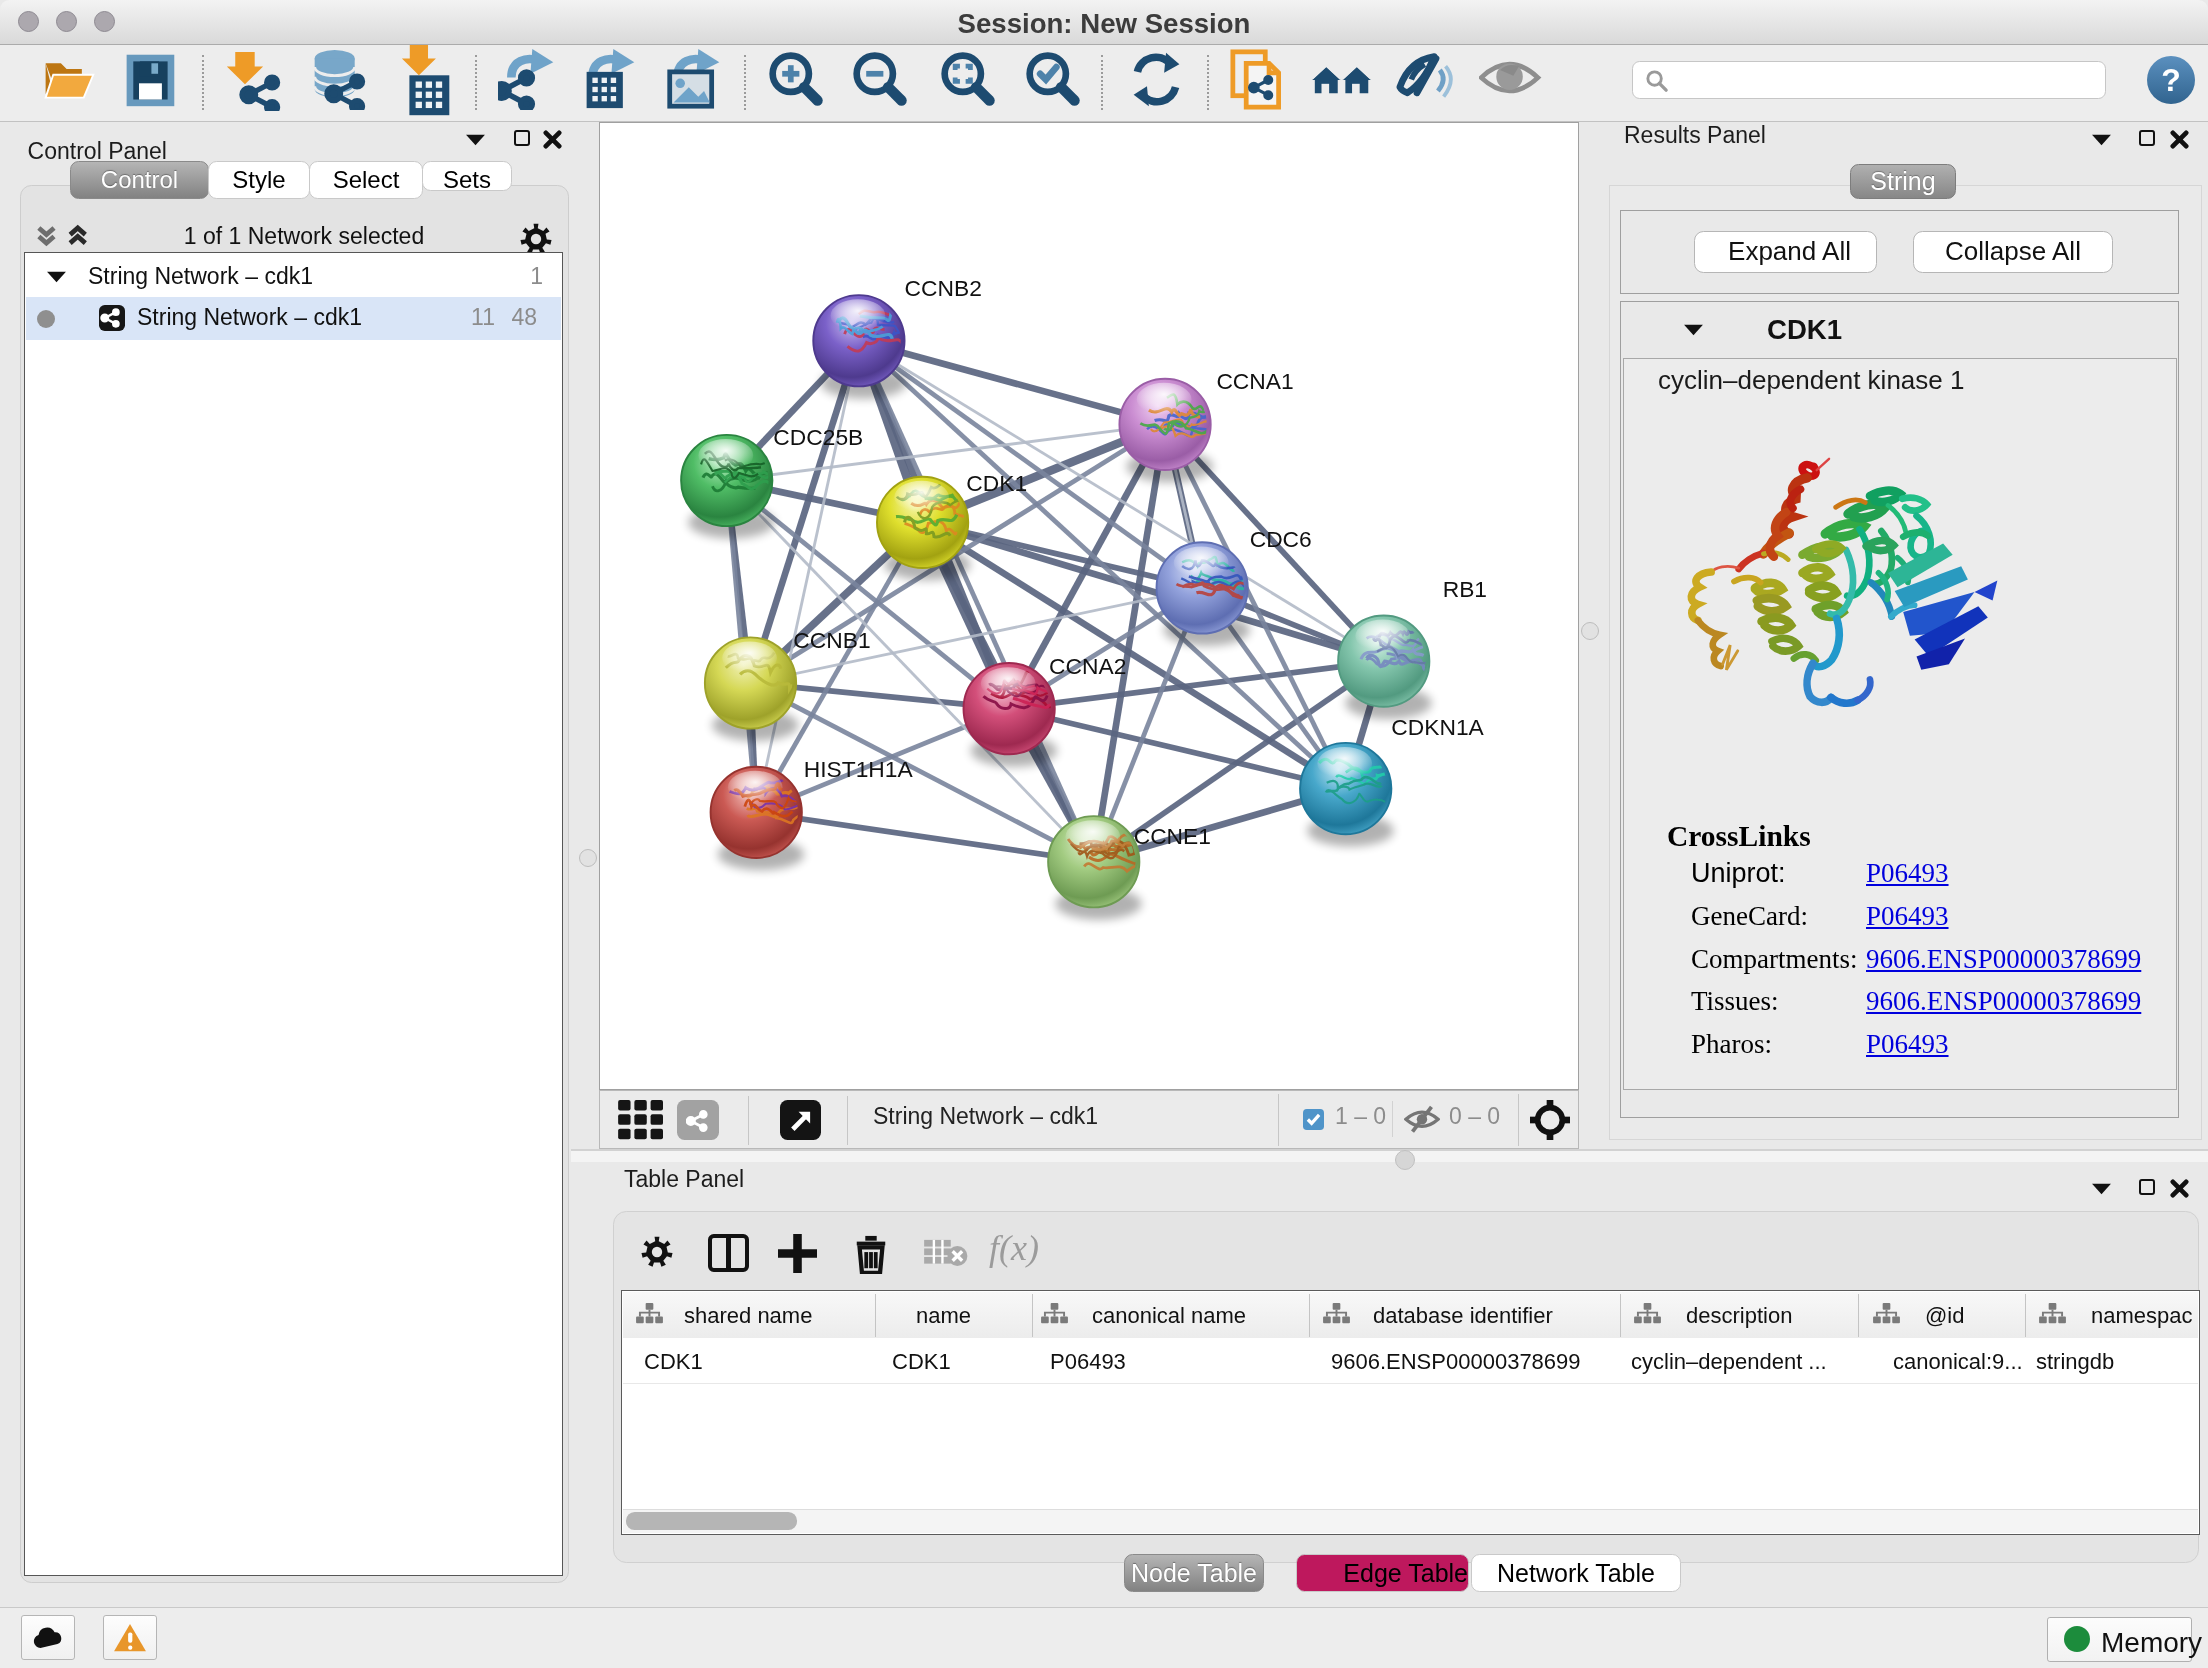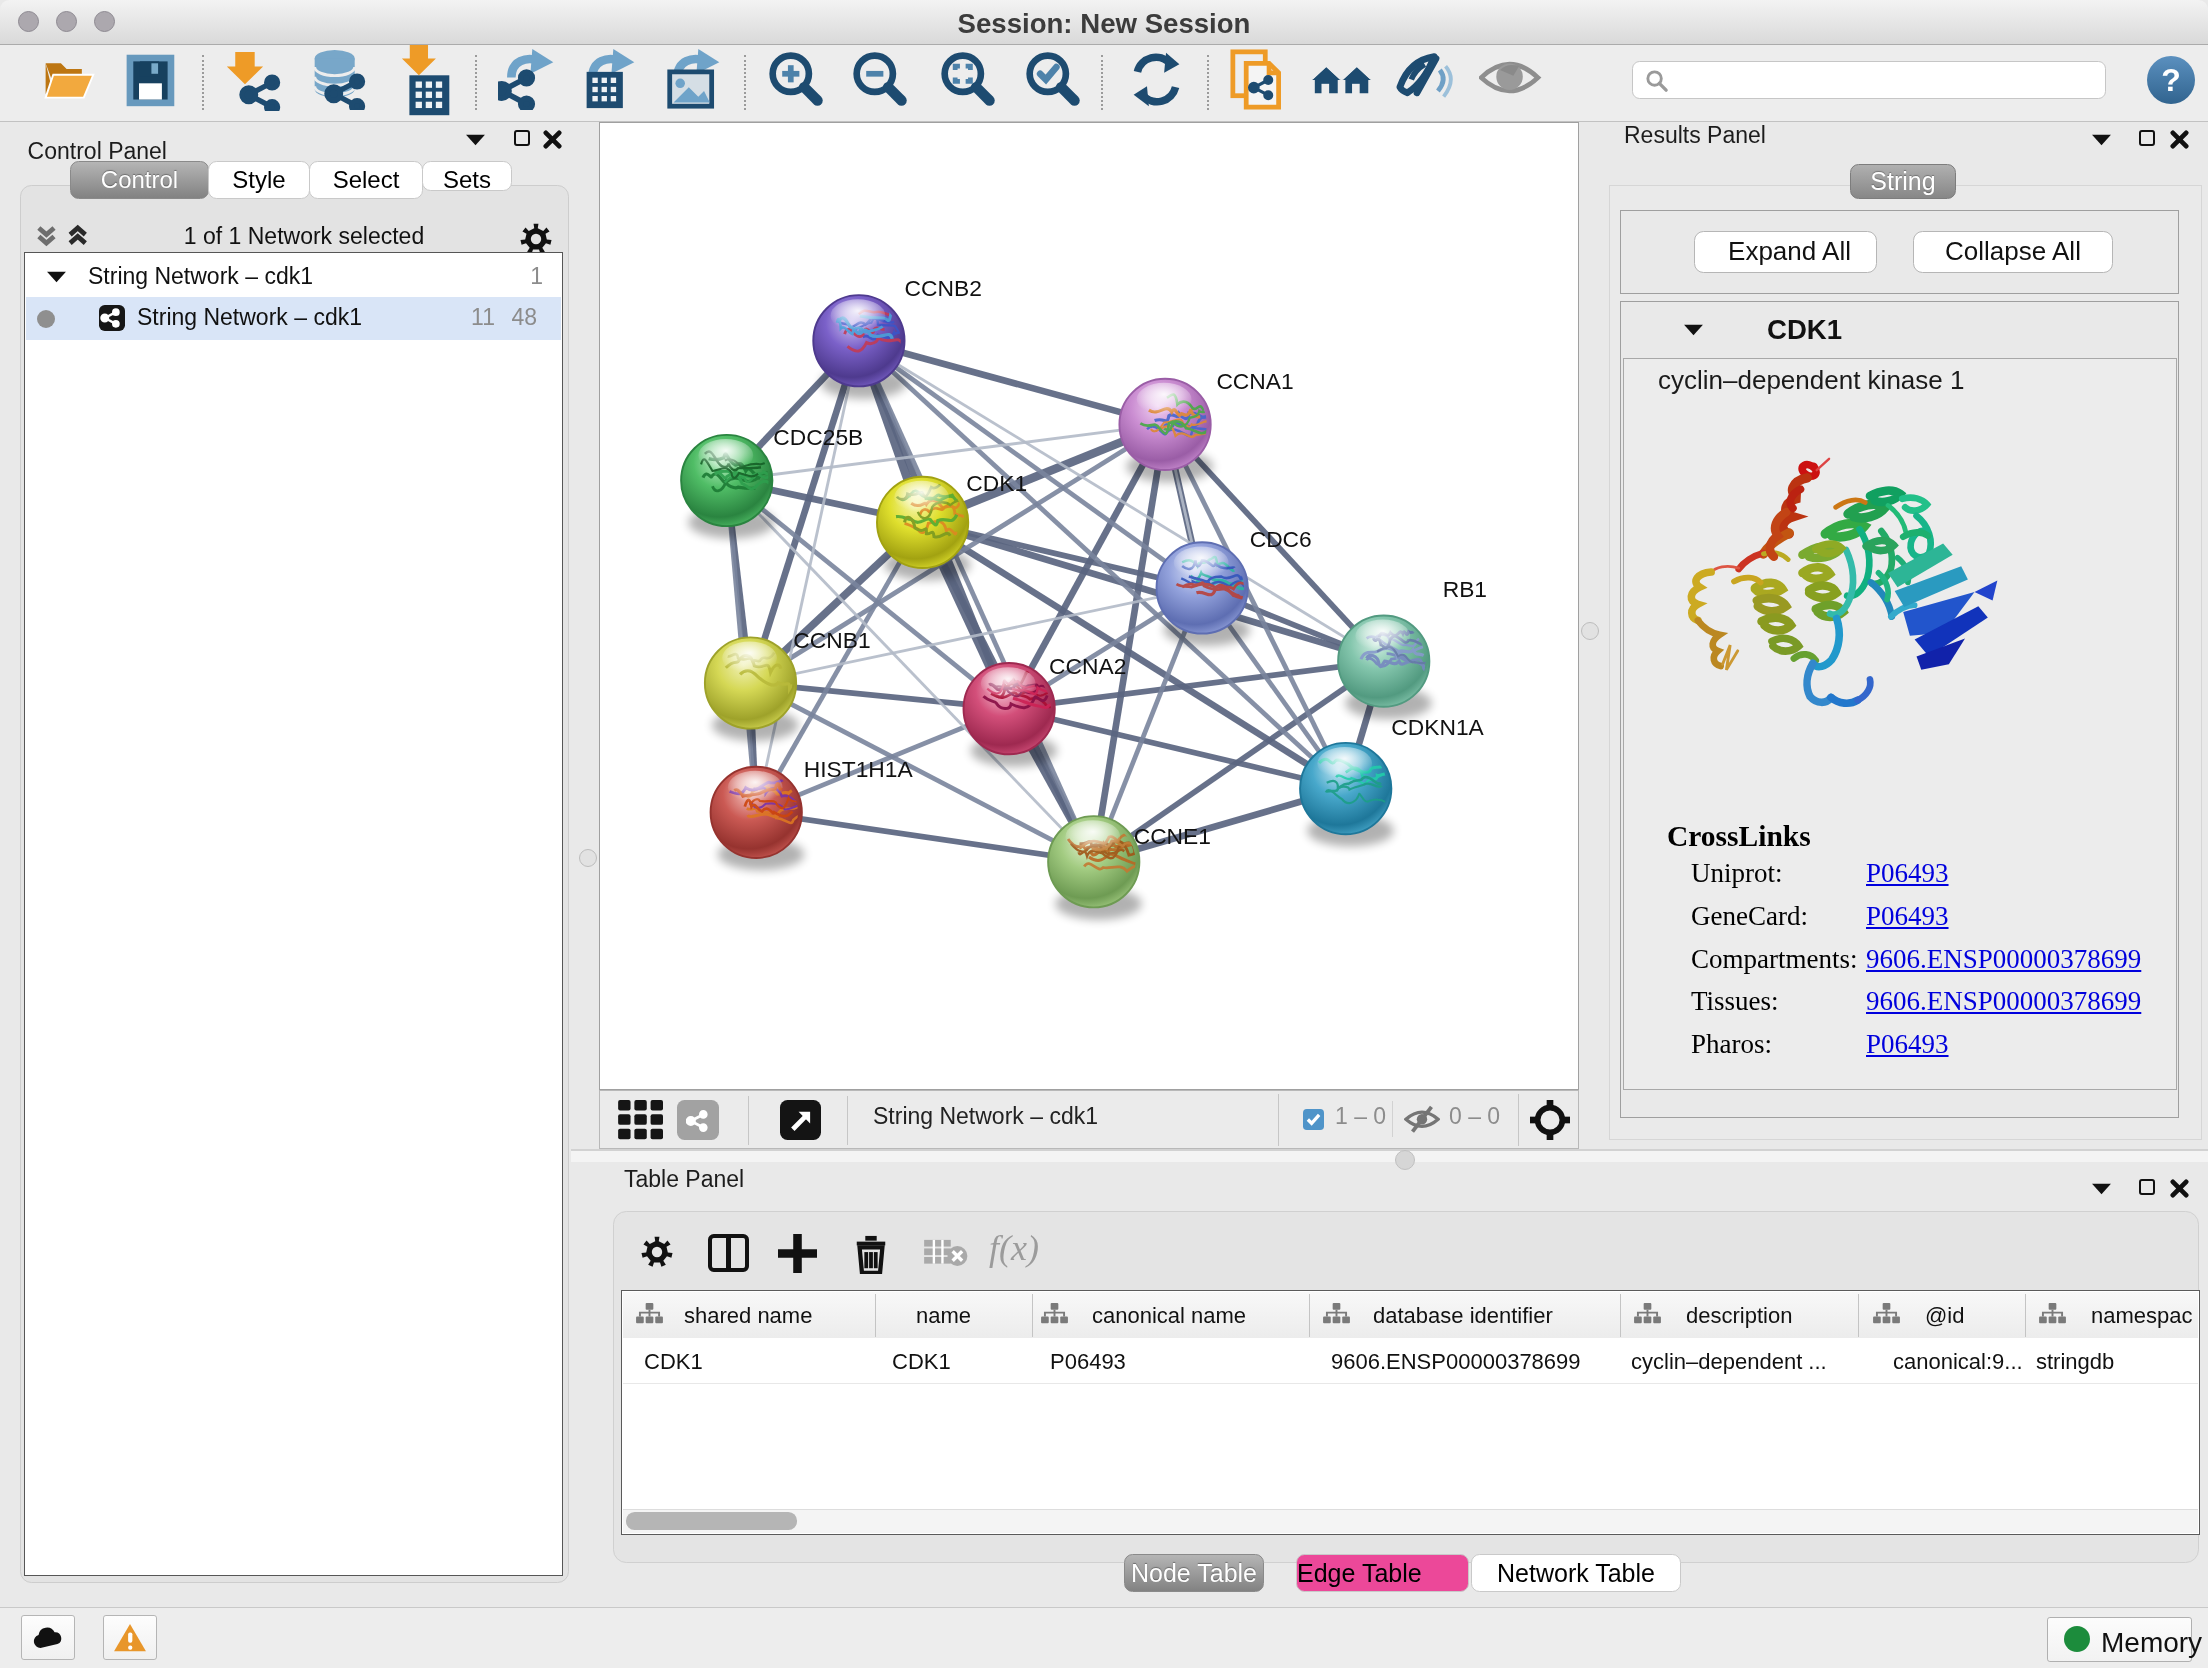--- a/index.html
+++ b/index.html
@@ -750,21 +750,21 @@
 <g>
  <path d="M228 124 L286 93 L296 105 L238 139 Z" fill="#2db596"></path>
  <path d="M235 143 L305 117 L312 131 L245 160 Z" fill="#2a9ac0"></path>
  <path d="M244 165 L319 144 L287 187 L251 190 Z" fill="#2255cc"></path>
  <path d="M256 194 L323 159 L333 171 L271 212 Z" fill="#1133bb"></path>
  <path d="M319 144 L343 132 L338 153 Z" fill="#2244cc"></path>
  <path d="M258 212 L309 193 L292 220 L263 226 Z" fill="#1122aa"></path>
 </g>
 </svg>
 <div class="abs" style="left:1667px;top:820px;font-family:'Liberation Serif',serif;font-size:29.5px;font-weight:700;color:#000;">CrossLinks</div>
-<div class="abs" style="left:1691px;top:858px;font-family:Liberation Serif, serif;font-size:27px;color:#000;">Uniprot:</div>
+<div class="abs" style="left:1691px;top:858px;font-family:Liberation Sans, sans-serif;font-size:27px;color:#000;">Uniprot:</div>
 <div class="abs" style="left:1866px;top:858px;font-family:'Liberation Serif',serif;font-size:27px;color:#0000dd;text-decoration:underline;">P06493</div>
 <div class="abs" style="left:1691px;top:901px;font-family:'Liberation Serif',serif;font-size:27px;color:#000;">GeneCard:</div>
 <div class="abs" style="left:1866px;top:901px;font-family:'Liberation Serif',serif;font-size:27px;color:#0000dd;text-decoration:underline;">P06493</div>
 <div class="abs" style="left:1691px;top:944px;font-family:'Liberation Serif',serif;font-size:27px;color:#000;">Compartments:</div>
 <div class="abs" style="left:1866px;top:944px;font-family:'Liberation Serif',serif;font-size:27px;color:#0000dd;text-decoration:underline;">9606.ENSP00000378699</div>
 <div class="abs" style="left:1691px;top:986px;font-family:'Liberation Serif',serif;font-size:27px;color:#000;">Tissues:</div>
 <div class="abs" style="left:1866px;top:986px;font-family:'Liberation Serif',serif;font-size:27px;color:#0000dd;text-decoration:underline;">9606.ENSP00000378699</div>
 <div class="abs" style="left:1691px;top:1029px;font-family:'Liberation Serif',serif;font-size:27px;color:#000;">Pharos:</div>
 <div class="abs" style="left:1866px;top:1029px;font-family:'Liberation Serif',serif;font-size:27px;color:#0000dd;text-decoration:underline;">P06493</div>
 <div class="ptitle abs" style="left:624px;top:1166px;">Table Panel</div>
@@ -897,14 +897,14 @@
 <div class="abs" style="left:644px;top:1349px;font-size:22px;color:#111;">CDK1</div>
 <div class="abs" style="left:892px;top:1349px;font-size:22px;color:#111;">CDK1</div>
 <div class="abs" style="left:1050px;top:1349px;font-size:22px;color:#111;">P06493</div>
 <div class="abs" style="left:1331px;top:1349px;font-size:22px;color:#111;">9606.ENSP00000378699</div>
 <div class="abs" style="left:1631px;top:1349px;font-size:22px;color:#111;">cyclin–dependent ...</div>
 <div class="abs" style="left:1893px;top:1349px;font-size:22px;color:#111;">canonical:9...</div>
 <div class="abs" style="left:2036px;top:1349px;font-size:22px;color:#111;">stringdb</div>
 <div class="abs" style="left:623px;top:1509px;width:1575px;height:24px;background:#f4f4f4;border-top:1px solid #ddd;box-sizing:border-box;"></div>
 <div class="abs" style="left:626px;top:1512px;width:171px;height:18px;background:#b5b5b5;border-radius:8.6px;"></div>
 <div class="abs" style="left:1124px;top:1554px;width:140px;height:38px;background:linear-gradient(#b5b5b5,#828282);color:#fff;border:1px solid #8a8a8a;text-shadow:0 -1px 1px rgba(0,0,0,.35);border-radius:8.6px;box-sizing:border-box;text-align:center;line-height:36px;font-size:25px;z-index:3;">Node Table</div>
-<div class="abs" style="left:1296px;top:1554px;width:173px;height:38px;background:#ec4899;color:#000;border:1px solid #c9c9c9;border-radius:8.6px;box-sizing:border-box;text-align:left;line-height:36px;font-size:25px;z-index:3;">Edge Table</div>
+<div class="abs" style="left:1296px;top:1554px;width:173px;height:38px;background:#be185d;color:#000;border:1px solid #c9c9c9;border-radius:8.6px;box-sizing:border-box;text-align:right;line-height:36px;font-size:25px;z-index:3;">Edge Table</div>
 <div class="abs" style="left:1471px;top:1554px;width:210px;height:38px;background:#fff;color:#000;border:1px solid #c9c9c9;border-radius:8.6px;box-sizing:border-box;text-align:center;line-height:36px;font-size:25px;z-index:3;">Network Table</div>
 
 </body></html>

